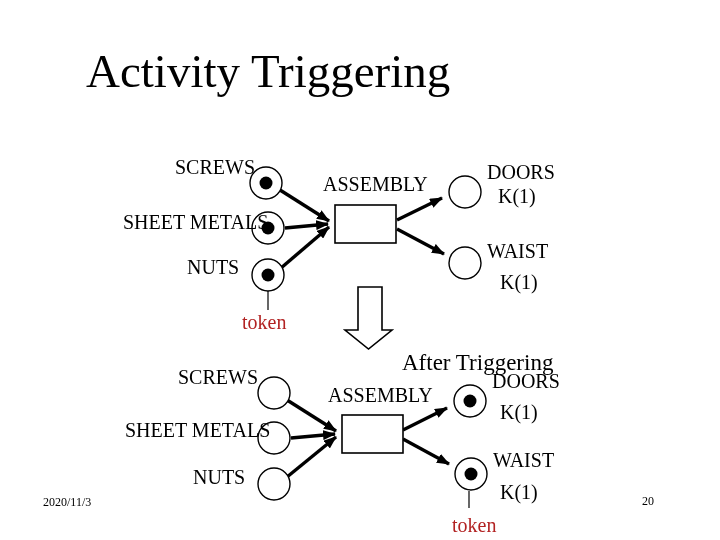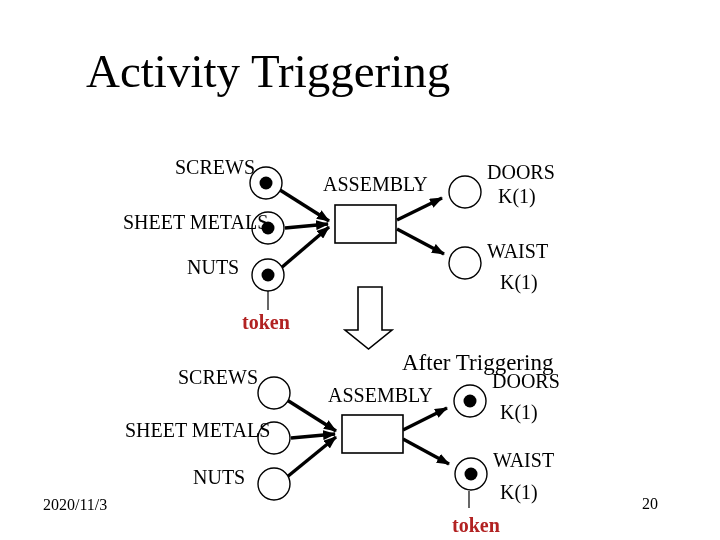--- a/index.html
+++ b/index.html
@@ -9,25 +9,25 @@
   }
   .shapes { position:absolute; left:0; top:0; width:720px; height:540px; }
   .place      { fill:#ffffff; stroke:#000000; stroke-width:1.4; }
   .token-dot  { fill:#000000; stroke:none; }
   .transition { fill:#ffffff; stroke:#000000; stroke-width:1.6; }
   .arc        { stroke:#000000; stroke-width:3.4; fill:none; }
   .pointer    { stroke:#000000; stroke-width:1.2; fill:none; }
   .big-arrow  { fill:#ffffff; stroke:#000000; stroke-width:1.6; }
   .label { position:absolute; white-space:nowrap; line-height:1.1; font-size:20px; }
   .title { position:absolute; left:86px; top:48px; font-size:47px; line-height:1.0; }
-  .token-label { position:absolute; white-space:nowrap; color:#b22222; font-weight:bold;
+  .token-label { position:absolute; white-space:nowrap; color:#b22222; font-weight:normal;
                  font-size:20px; line-height:1.0; }
   .after-label { position:absolute; left:402px; top:307px; font-size:23px;
                  white-space:nowrap; line-height:1.0;margin-top:44px; }
-  .footer { position:absolute; font-size:16px; white-space:nowrap; line-height:1.1; }
+  .footer { position:absolute; font-size:12px; white-space:nowrap; line-height:1.1; }
 </style>
 </head>
 <body>
 
 <div class="slide">
 
   <svg class="shapes" viewBox="0 0 720 540" xmlns="http://www.w3.org/2000/svg">
     <defs>
       <marker id="ah" markerUnits="userSpaceOnUse" markerWidth="14" markerHeight="10" refX="12" refY="5" orient="auto">
         <path d="M0,0 L13,5 L0,10 Z" fill="#000"></path>

